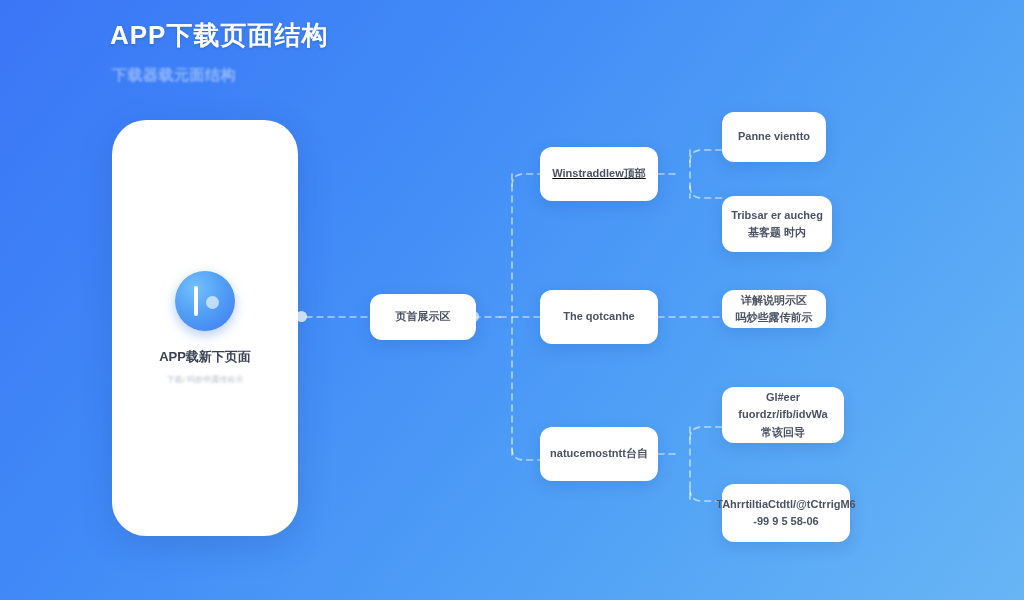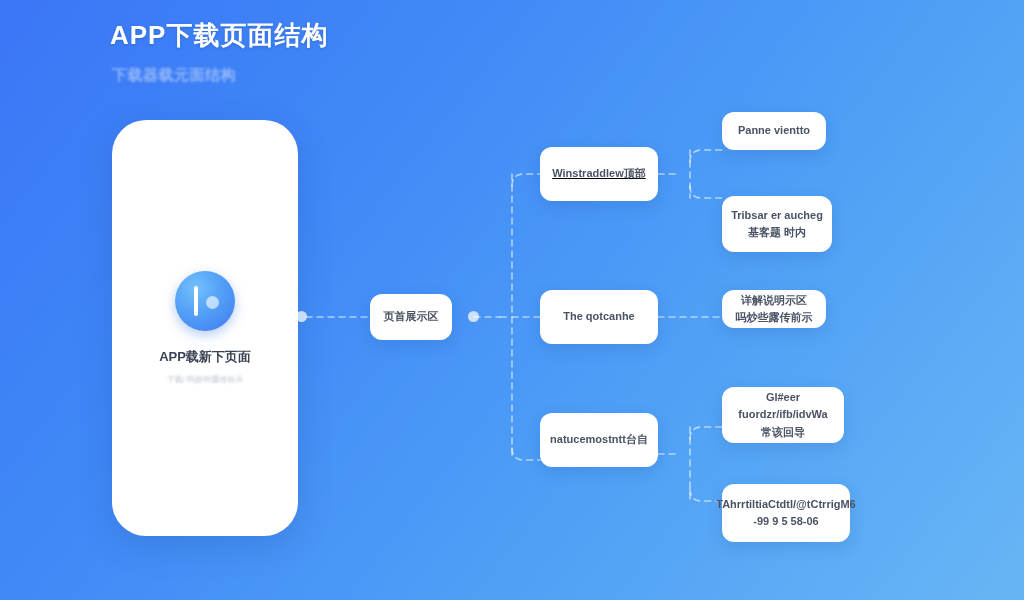--- a/index.html
+++ b/index.html
@@ -135,36 +135,36 @@
     font-weight: bold;
     color: #4a5264;
     line-height: 1.55;
     filter: blur(0.7px);
     padding: 0 8px;
     white-space: pre-line;
   }
   .node-root {
     left: 370px;
     top: 294px;
-    width: 82px;
+    width: 106px;
     height: 46px;
   }
   .node-branch {
     width: 118px;
     height: 54px;
     left: 540px;
   }
   #branch-0 { top: 147px; text-decoration: underline; }
   #branch-1 { top: 290px; }
-  #branch-2 { top: 413px; }
+  #branch-2 { top: 427px; }
 
   .node-leaf {
     left: 722px;
   }
-  #leaf-0 { top: 112px; width: 104px; height: 38px; }
+  #leaf-0 { top: 112px; width: 104px; height: 50px; }
   #leaf-1 { top: 196px; width: 110px; height: 56px; }
   #leaf-2 { top: 290px; width: 104px; height: 38px; }
   #leaf-3 { top: 387px; width: 122px; height: 56px; }
   #leaf-4 { top: 484px; width: 128px; height: 58px; }
 
   .anchor-dot {
     position: absolute;
     width: 11px;
     height: 11px;
     border-radius: 50%;

